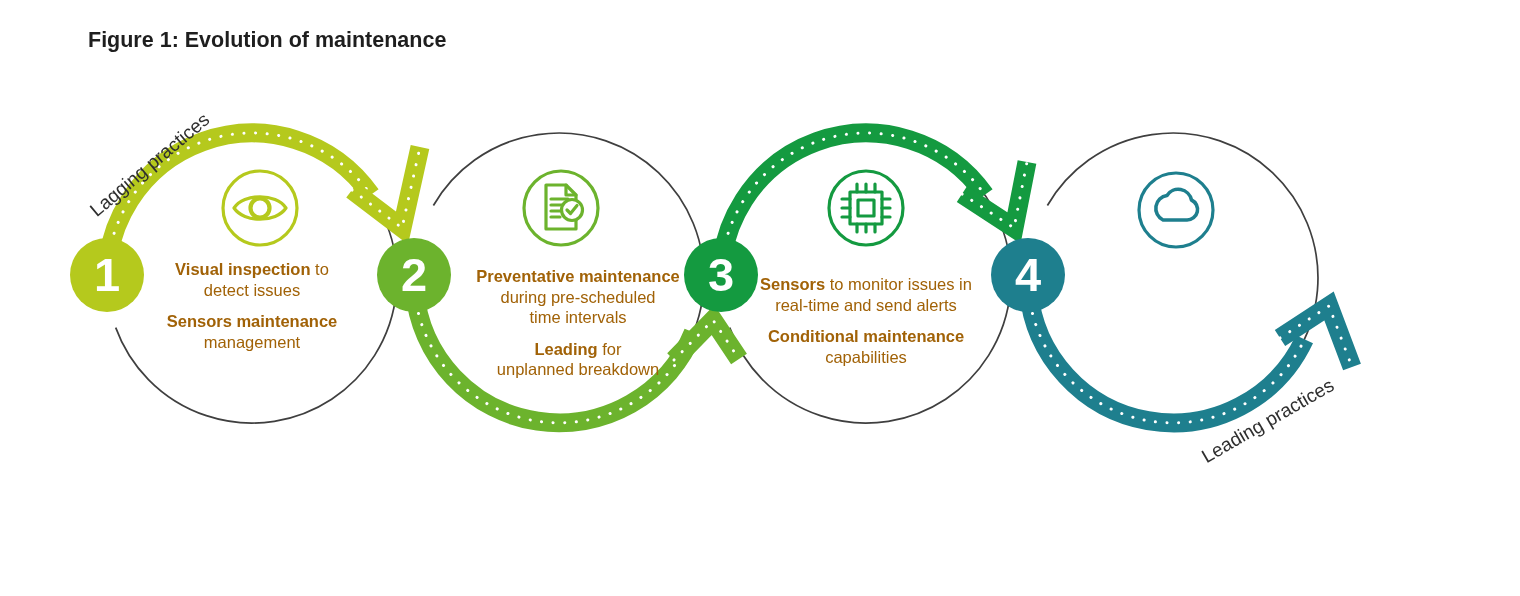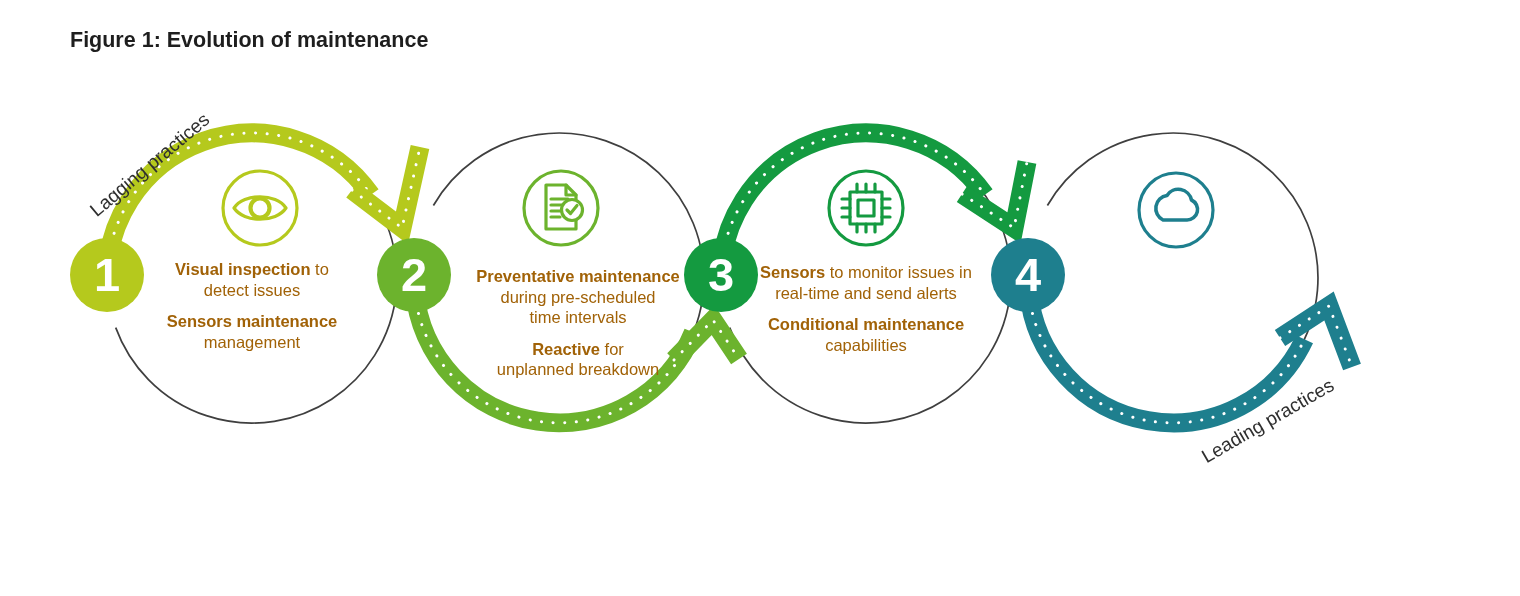--- a/index.html
+++ b/index.html
@@ -1,18 +1,18 @@
 <!DOCTYPE html>
 <html><head>
 <meta charset="utf-8">
 <style>
   html,body{margin:0;padding:0;background:#ffffff;}
   .canvas{position:relative;width:1520px;height:596px;background:#ffffff;overflow:hidden;
           font-family:"Liberation Sans","DejaVu Sans",sans-serif;}
-  .figure-title{position:absolute;left:70px;top:28px;font-size:21.5px;font-weight:700;color:#1e1e1e;}
+  .figure-title{position:absolute;left:88px;top:28px;font-size:21.5px;font-weight:700;color:#1e1e1e;}
   .diagram-svg{position:absolute;left:0;top:0;}
   .ring{fill:none;stroke-width:1.7;}
   .arc{fill:none;stroke-width:19;}
   .arrow{fill:none;stroke-width:19;stroke-linejoin:miter;}
   .dots{fill:none;stroke-width:3;stroke-dasharray:0.1 11.5;stroke-linecap:round;}
   .icon{fill:none;stroke-width:3.2;stroke-linecap:round;stroke-linejoin:round;}
   .num{font-family:"Liberation Sans","DejaVu Sans",sans-serif;font-weight:700;font-size:47px;}
   .stage-text{position:absolute;width:240px;text-align:center;font-size:16.5px;line-height:20.5px;color:#a16207;}
   .stage-text p{margin:0 0 11px 0;white-space:pre-line;}
   .bold{font-weight:700;}
@@ -105,25 +105,25 @@
     <p><span></span><span class="bold">Visual inspection</span><span> to
 detect issues</span></p>
     <p><span></span><span class="bold">Sensors maintenance</span><span>
 management</span></p>
   </div>
 
   <div class="stage-text" style="left:458px;top:266px;">
     <p><span></span><span class="bold">Preventative maintenance</span><span>
 during pre-scheduled
 time intervals</span></p>
-    <p><span></span><span class="bold">Reactive</span><span> for
+    <p><span></span><span class="bold">Leading</span><span> for
 unplanned breakdown</span></p>
   </div>
 
-  <div class="stage-text" style="left:746px;top:262px;">
+  <div class="stage-text" style="left:746px;top:274px;">
     <p><span></span><span class="bold">Sensors</span><span> to monitor issues in
 real-time and send alerts</span></p>
     <p><span></span><span class="bold">Conditional maintenance</span><span>
 capabilities</span></p>
   </div>
 
 
 </div>
 
 </body></html>

